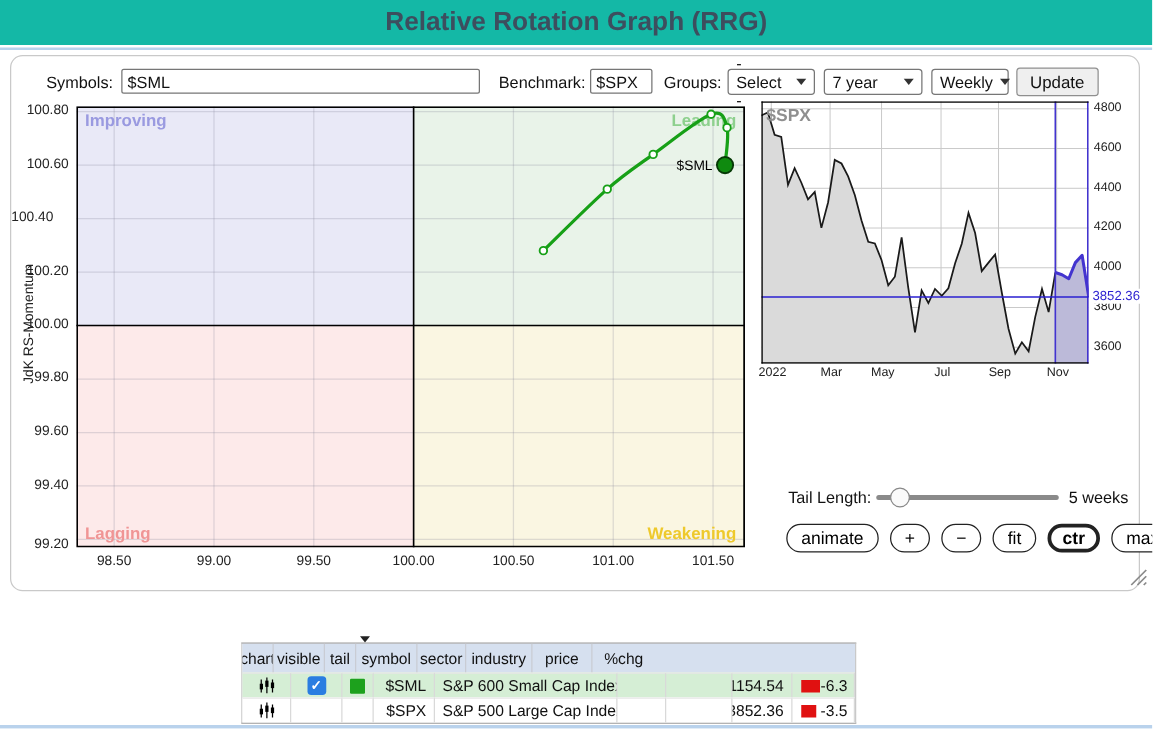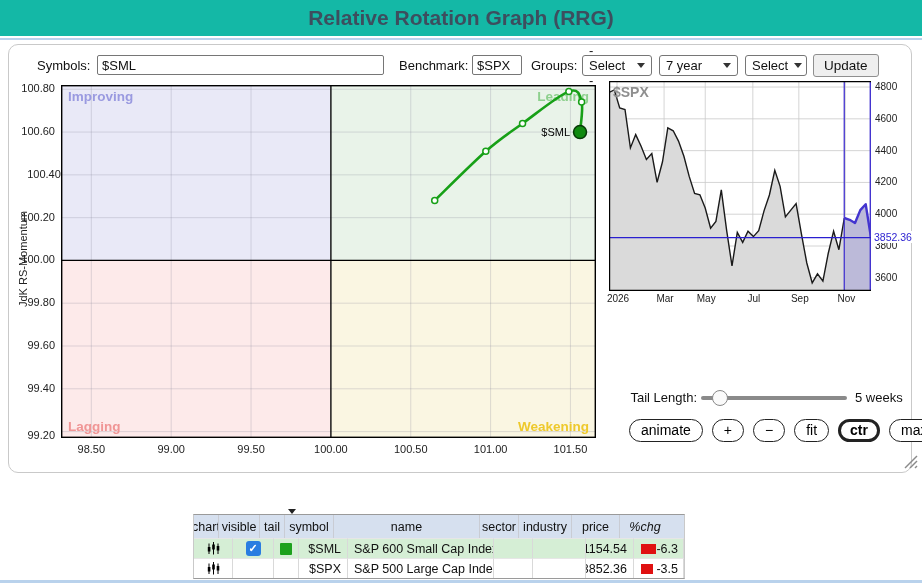--- a/index.html
+++ b/index.html
@@ -88,21 +88,21 @@
     <label class="abs tb-label" style="left:522px;top:13px">Groups:</label>
     <div class="sel abs" style="left:573px;top:10px;width:70px">
       <span>- Select -</span>
       <i class="chev"></i>
     </div>
     <div class="sel abs" style="left:650px;top:10px;width:79px">
       <span>7 year</span>
       <i class="chev"></i>
     </div>
     <div class="sel abs" style="left:736px;top:10px;width:62px">
-      <span>Select</span>
+      <span>Weekly</span>
       <i class="chev"></i>
     </div>
     <button class="abs upd" style="left:804px;top:9px">Update</button>
 
     <div class="abs rrg-ytitle" style="left:-46px;top:208px">JdK RS-Momentum</div>
     <svg id="rrg-svg" class="abs" style="left:52px;top:40px" width="535" height="353" viewBox="0 0 535 353">
         <rect x="0" y="0" width="269.8955223880598" height="175.43030303030247" fill="#e9e9f7"></rect>
         <rect x="269.8955223880598" y="0" width="265.1044776119402" height="175.43030303030247" fill="#e9f3e9"></rect>
         <rect x="0" y="175.43030303030247" width="269.8955223880598" height="177.56969696969753" fill="#fdeaea"></rect>
         <rect x="269.8955223880598" y="175.43030303030247" width="265.1044776119402" height="177.56969696969753" fill="#faf6e2"></rect>
@@ -134,21 +134,21 @@
         <circle cx="424.8059701492539" cy="66.32121212120991" r="3" fill="#fff" stroke="#17a017" stroke-width="1.5"></circle>
         <circle cx="461.53731343283664" cy="38.50909090908952" r="3" fill="#fff" stroke="#17a017" stroke-width="1.5"></circle>
         <circle cx="507.8507462686564" cy="6.418181818179055" r="3" fill="#fff" stroke="#17a017" stroke-width="1.5"></circle>
         <circle cx="520.6268656716412" cy="17.11515151515124" r="3" fill="#fff" stroke="#17a017" stroke-width="1.5"></circle>
         <circle cx="519.0298507462695" cy="47.06666666666666" r="6.5" fill="#0f8a0f" stroke="#063906" stroke-width="1.5"></circle>
         <text x="509.0298507462695" y="51.06666666666666" fill="#000" font-size="11" text-anchor="end" font-family="&quot;Liberation Sans&quot;,sans-serif">$SML</text>
       </svg>
     <div id="rrg-yticks">
         <div class="tick" style="left: 0px; width: 46px; text-align: right; top: 37.2788px;">100.80</div>
         <div class="tick" style="left: 0px; width: 46px; text-align: right; top: 80.0667px;">100.60</div>
-        <div class="tick" style="left: 12px; width: 46px; text-align: center; top: 122.855px;">100.40</div>
+        <div class="tick" style="left: 0px; width: 46px; text-align: left; top: 122.855px;">100.40</div>
         <div class="tick" style="left: 0px; width: 46px; text-align: right; top: 165.642px;">100.20</div>
         <div class="tick" style="left: 0px; width: 46px; text-align: right; top: 208.43px;">100.00</div>
         <div class="tick" style="left: 0px; width: 46px; text-align: right; top: 251.218px;">99.80</div>
         <div class="tick" style="left: 0px; width: 46px; text-align: right; top: 294.006px;">99.60</div>
         <div class="tick" style="left: 0px; width: 46px; text-align: right; top: 336.794px;">99.40</div>
         <div class="tick" style="left: 0px; width: 46px; text-align: right; top: 384px;">99.20</div>
       </div>
     <div id="rrg-xticks">
         <div class="tick" style="left: 57.3433px; width: 50px; text-align: center; top: 398px;">98.50</div>
         <div class="tick" style="left: 137.194px; width: 50px; text-align: center; top: 398px;">99.00</div>
@@ -186,21 +186,21 @@
       </svg>
     <div class="abs spx-title" style="left:604px;top:39px">$SPX</div>
     <div id="spx-labels">
         <div class="spx-lab" style="left: 866px; top: 36.0409px;">4800</div>
         <div class="spx-lab" style="left: 866px; top: 67.835px;">4600</div>
         <div class="spx-lab" style="left: 866px; top: 99.6291px;">4400</div>
         <div class="spx-lab" style="left: 866px; top: 131.423px;">4200</div>
         <div class="spx-lab" style="left: 866px; top: 163.217px;">4000</div>
         <div class="spx-lab" style="left: 866px; top: 195.011px;">3800</div>
         <div class="spx-lab" style="left: 866px; top: 226.805px;">3600</div>
-        <div class="spx-lab" style="left: 592.02px; width: 34px; text-align: center; top: 248px;">2026</div>
+        <div class="spx-lab" style="left: 592.02px; width: 34px; text-align: center; top: 248px;">2022</div>
         <div class="spx-lab" style="left: 639.073px; width: 34px; text-align: center; top: 248px;">Mar</div>
         <div class="spx-lab" style="left: 680.245px; width: 34px; text-align: center; top: 248px;">May</div>
         <div class="spx-lab" style="left: 727.833px; width: 34px; text-align: center; top: 248px;">Jul</div>
         <div class="spx-lab" style="left: 773.816px; width: 34px; text-align: center; top: 248px;">Sep</div>
         <div class="spx-lab" style="left: 820.335px; width: 34px; text-align: center; top: 248px;">Nov</div>
       </div>
     <div class="abs spx-price" id="spx-price" style="left: 863px; top: 185.688px;">3852.36</div>
 
     <div class="abs tail-label" style="left:560px;top:345px;width:128px;text-align:right">Tail Length:</div>
     <div class="abs track" style="left:692px;top:351px"></div>
@@ -223,25 +223,24 @@
     </svg>
   </div>
 
   <div class="sort-arrow"></div>
   <div class="tbl" id="tbl">
       <div class="trow head">
         <div class="tcell" style="width: 25px;">chart</div>
         <div class="tcell" style="width: 41px;">visible</div>
         <div class="tcell" style="width: 25px;">tail</div>
         <div class="tcell" style="width: 49px;">symbol</div>
-        <div class="tcell" style="width: 146px;">name</div>
         <div class="tcell" style="width: 39px;">sector</div>
         <div class="tcell" style="width: 53px;">industry</div>
         <div class="tcell" style="width: 48px;">price</div>
-        <div class="tcell" style="width: 50px; font-style: italic;">%chg</div>
+        <div class="tcell" style="width: 50px;">%chg</div>
       </div>
       <div class="trow body" style="background: rgb(213, 238, 213);">
         <div class="tcell" style="width: 39px;">
           <svg width="15" height="15" viewBox="0 0 15 15">
             <line x1="3" y1="2.5" x2="3" y2="13" stroke="#000" stroke-width="1"></line>
             <rect x="1.8" y="6" width="2.6" height="4.5" fill="#000"></rect>
             <line x1="7.5" y1="1" x2="7.5" y2="13.5" stroke="#000" stroke-width="1"></line>
             <rect x="6.2" y="3.5" width="2.6" height="5" fill="#000"></rect>
             <line x1="12" y1="2.5" x2="12" y2="13" stroke="#000" stroke-width="1"></line>
             <rect x="10.7" y="5" width="2.6" height="4.5" fill="#000"></rect>

